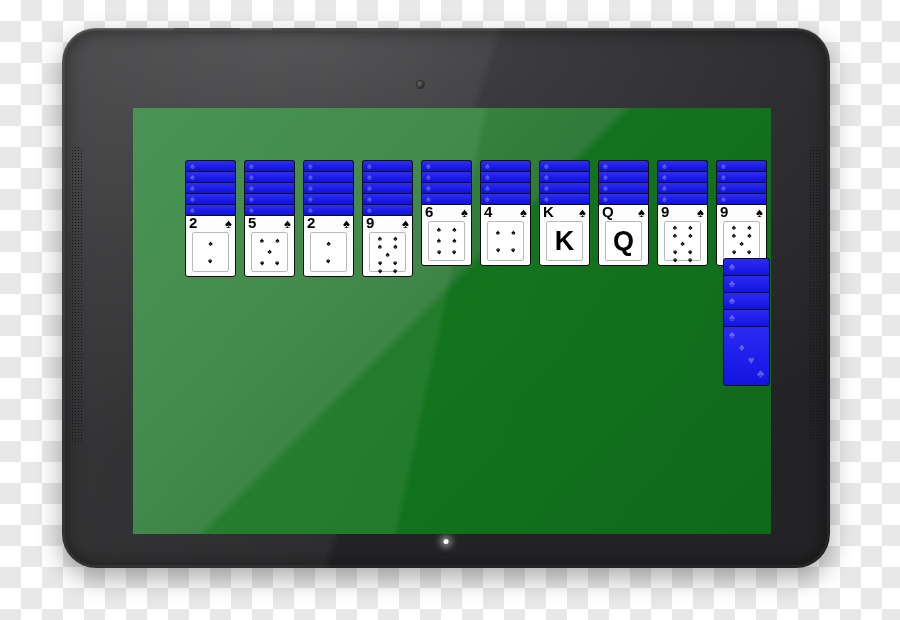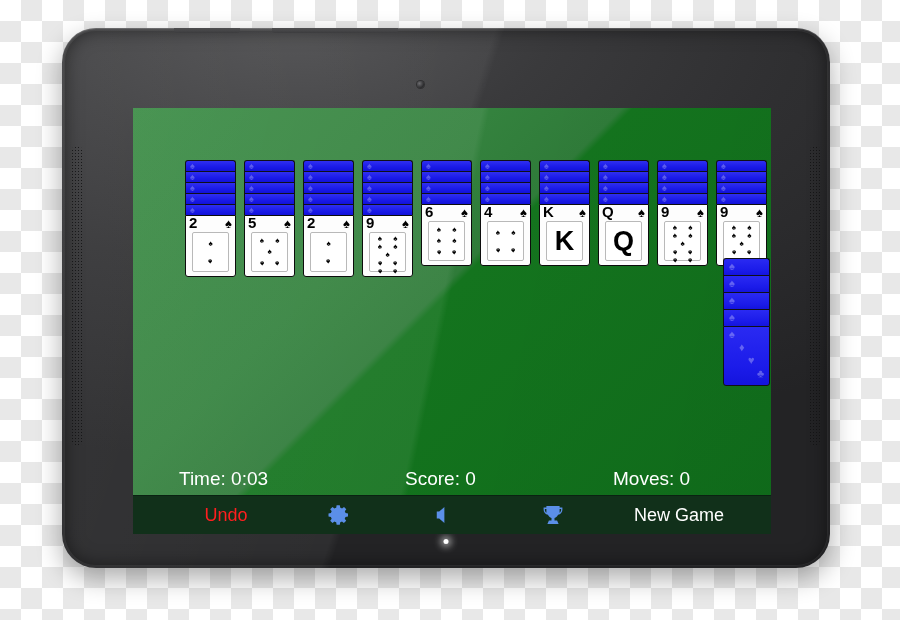--- a/index.html
+++ b/index.html
@@ -469,44 +469,15 @@
           <span class="wm">♠</span>
         </div>
         <div class="stockcard last">
           <span class="wm">♠</span>
           <span class="d2">♦</span>
           <span class="d3">♥</span>
           <span class="d4">♣</span>
         </div>
       </div>
 
-    <div id="status">
-      <div class="stat" id="stat-time">Time: 0:03</div>
-      <div class="stat" id="stat-score">Score: 0</div>
-      <div class="stat" id="stat-moves">Moves: 0</div>
-    </div>
-
-    <div id="toolbar">
-      <div class="tbitem" id="btn-undo">Undo</div>
-
-      <div class="tbitem" id="btn-settings">
-        <svg width="24" height="24" viewBox="0 0 24 24">
-          <path class="icon-blue" d="M12 8.2a3.8 3.8 0 1 0 0 7.6 3.8 3.8 0 0 0 0-7.6zm0 5.9a2.1 2.1 0 1 1 0-4.2 2.1 2.1 0 0 1 0 4.2z"></path>
-          <path class="icon-blue" d="M21 13.6v-3.2l-2.5-.4a6.9 6.9 0 0 0-.7-1.7l1.5-2-2.3-2.3-2 1.5c-.5-.3-1.1-.6-1.7-.7L12.8 2.3H9.6L9.2 4.8c-.6.1-1.2.4-1.7.7l-2-1.5L3.2 6.3l1.5 2c-.3.5-.6 1.1-.7 1.7l-2.5.4v3.2l2.5.4c.1.6.4 1.2.7 1.7l-1.5 2 2.3 2.3 2-1.5c.5.3 1.1.6 1.7.7l.4 2.5h3.2l.4-2.5c.6-.1 1.2-.4 1.7-.7l2 1.5 2.3-2.3-1.5-2c.3-.5.6-1.1.7-1.7l2.5-.4z"></path>
-        </svg>
-      </div>
-
-      <div class="tbitem" id="btn-sound">
-        <svg width="22" height="22" viewBox="0 0 24 24">
-          <path class="icon-blue" d="M13.5 3.4 7.8 8.3H5.2v7.4h2.6l5.7 4.9z"></path>
-        </svg>
-      </div>
-
-      <div class="tbitem" id="btn-trophy">
-        <svg width="24" height="24" viewBox="0 0 24 24">
-          <path class="icon-blue" d="M18.6 3H5.4v1.6H2.6v2.1c0 2.6 1.9 4.7 4.3 5 .7 1.6 2 2.8 3.6 3.2v2.6H7.9L6.4 21h11.2l-1.5-3.5h-2.6v-2.6c1.6-.4 2.9-1.6 3.6-3.2 2.4-.3 4.3-2.4 4.3-5V4.6h-2.8V3zm-13.2 6.7c-.9-.5-1.5-1.5-1.5-2.6V5.9h1.5v3.8zm14.7-2.6c0 1.1-.6 2.1-1.5 2.6V5.9h1.5v1.2z"></path>
-        </svg>
-      </div>
-
-      <div class="tbitem" id="btn-newgame">New Game</div>
-    </div>
+
   </div>
 </div>
 
 </body></html>

